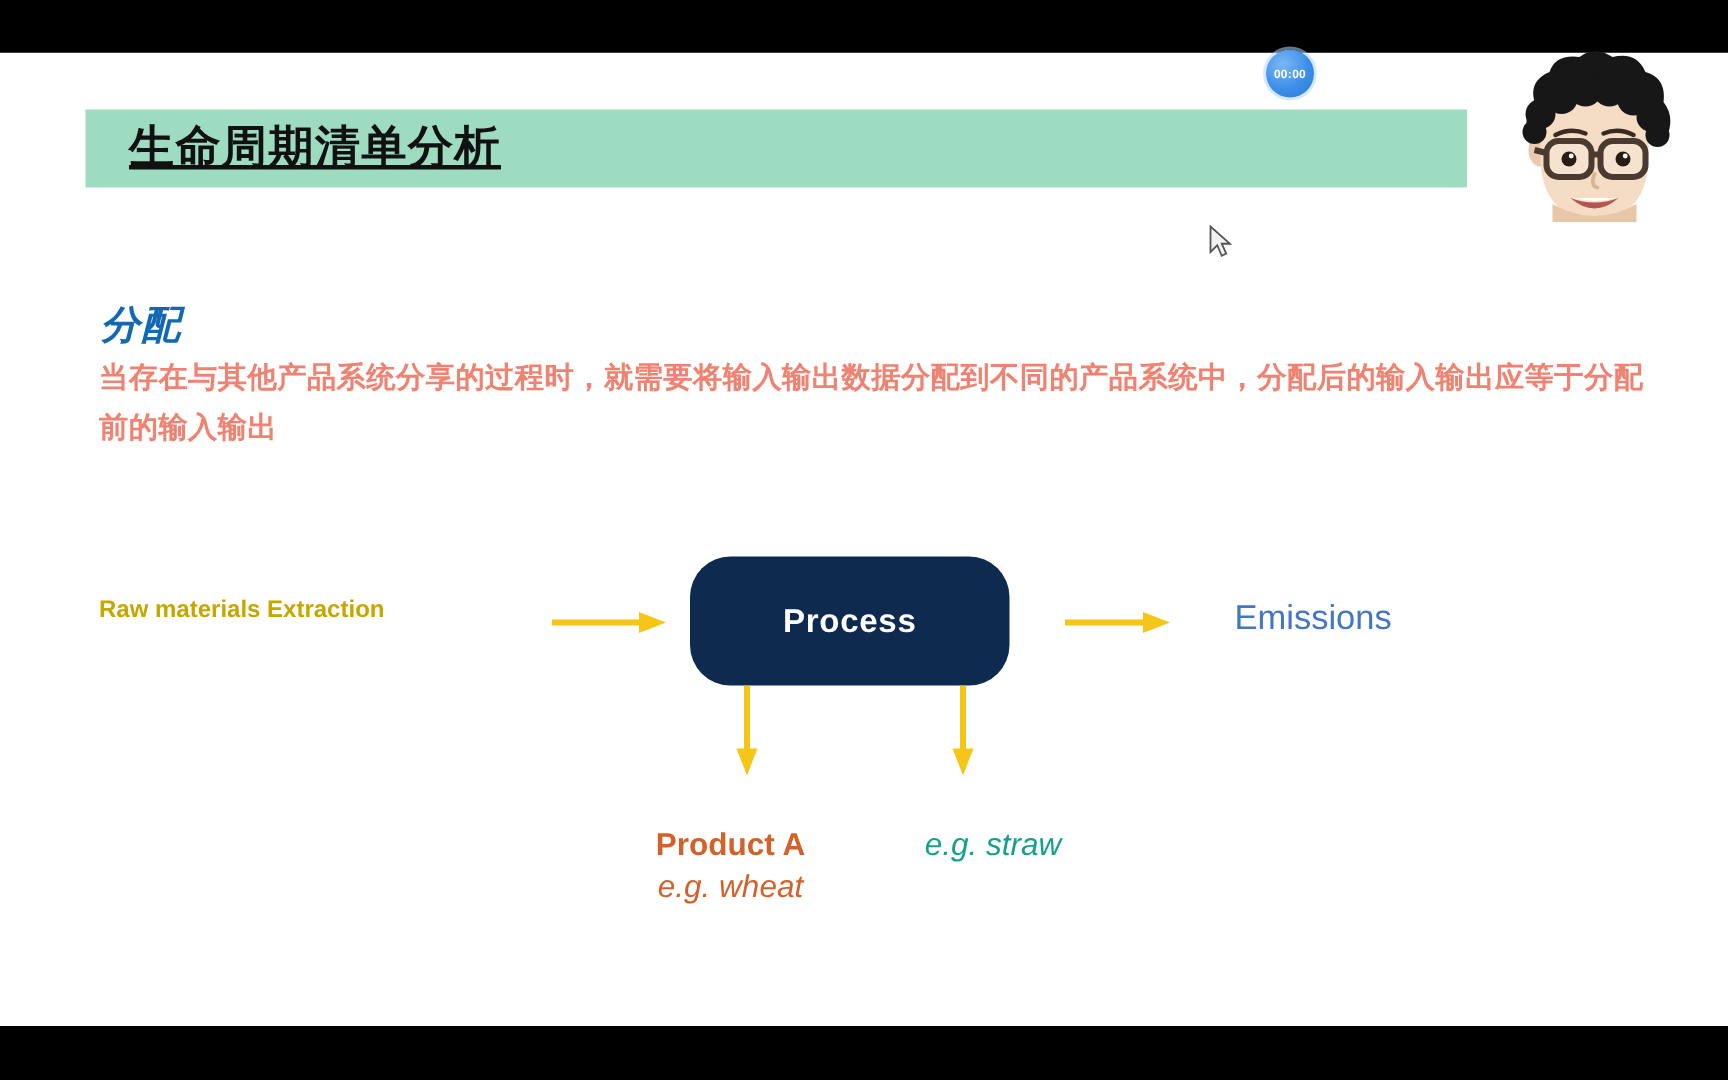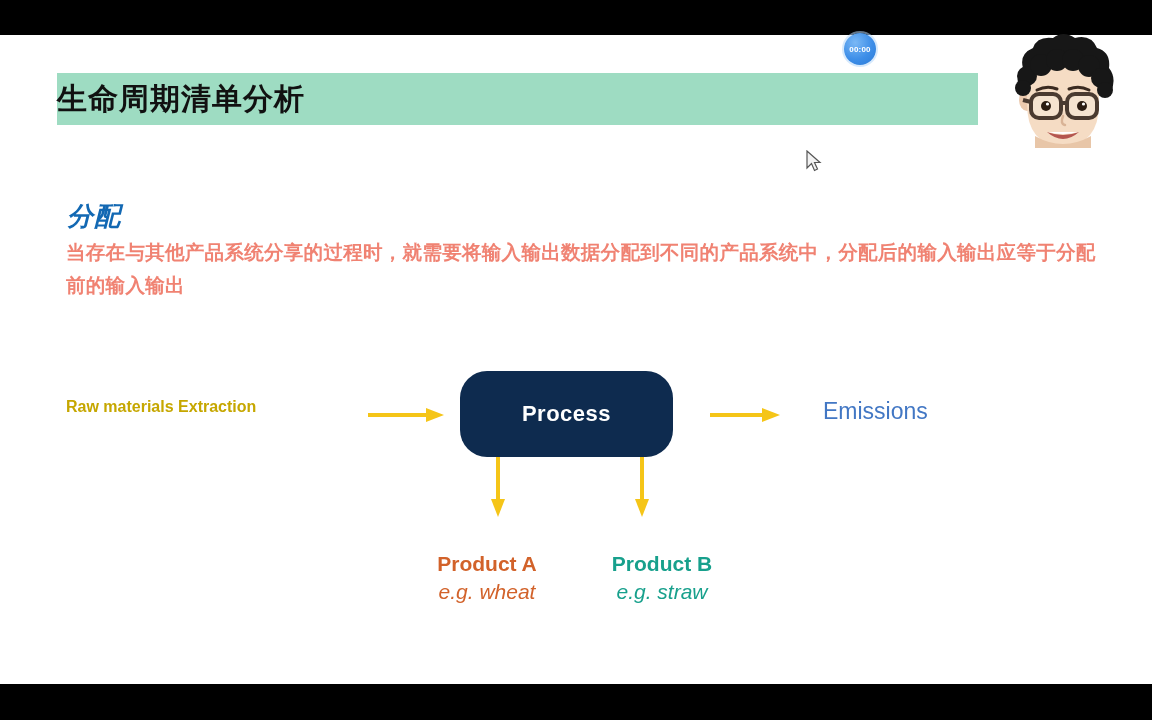--- a/index.html
+++ b/index.html
@@ -56,23 +56,24 @@
     width: 921px;
     height: 52px;
     background: #9EDCC2;
     display: flex;
     align-items: center;
   }
   .title-text {
     font-size: 30px;
     font-weight: bold;
     color: #111111;
-    padding-left: 0;
+    padding-left: 29px;
     letter-spacing: 1px;
     line-height: 1;
+    text-decoration: underline;
   }
 
   
   .subtitle {
     position: absolute;
     left: 67px;
     top: 128px;
     font-size: 26px;
     font-weight: bold;
     font-style: italic;
@@ -251,21 +252,20 @@
         <line x1="9" y1="0" x2="9" y2="46" stroke="#F5C518" stroke-width="4"></line>
         <polygon points="2,42 9,60 16,42" fill="#F5C518"></polygon>
       </svg>
 
       <div class="prod prod-a">
         <div class="prod-name">Product A</div>
         <div class="prod-eg">e.g. wheat</div>
       </div>
 
       <div class="prod prod-b">
-        <div class="prod-name">Product B</div>
         <div class="prod-eg">e.g. straw</div>
       </div>
 
     </div>
 
   </div>
 
   <div class="timer-badge">
     <span>00:00</span>
   </div>

